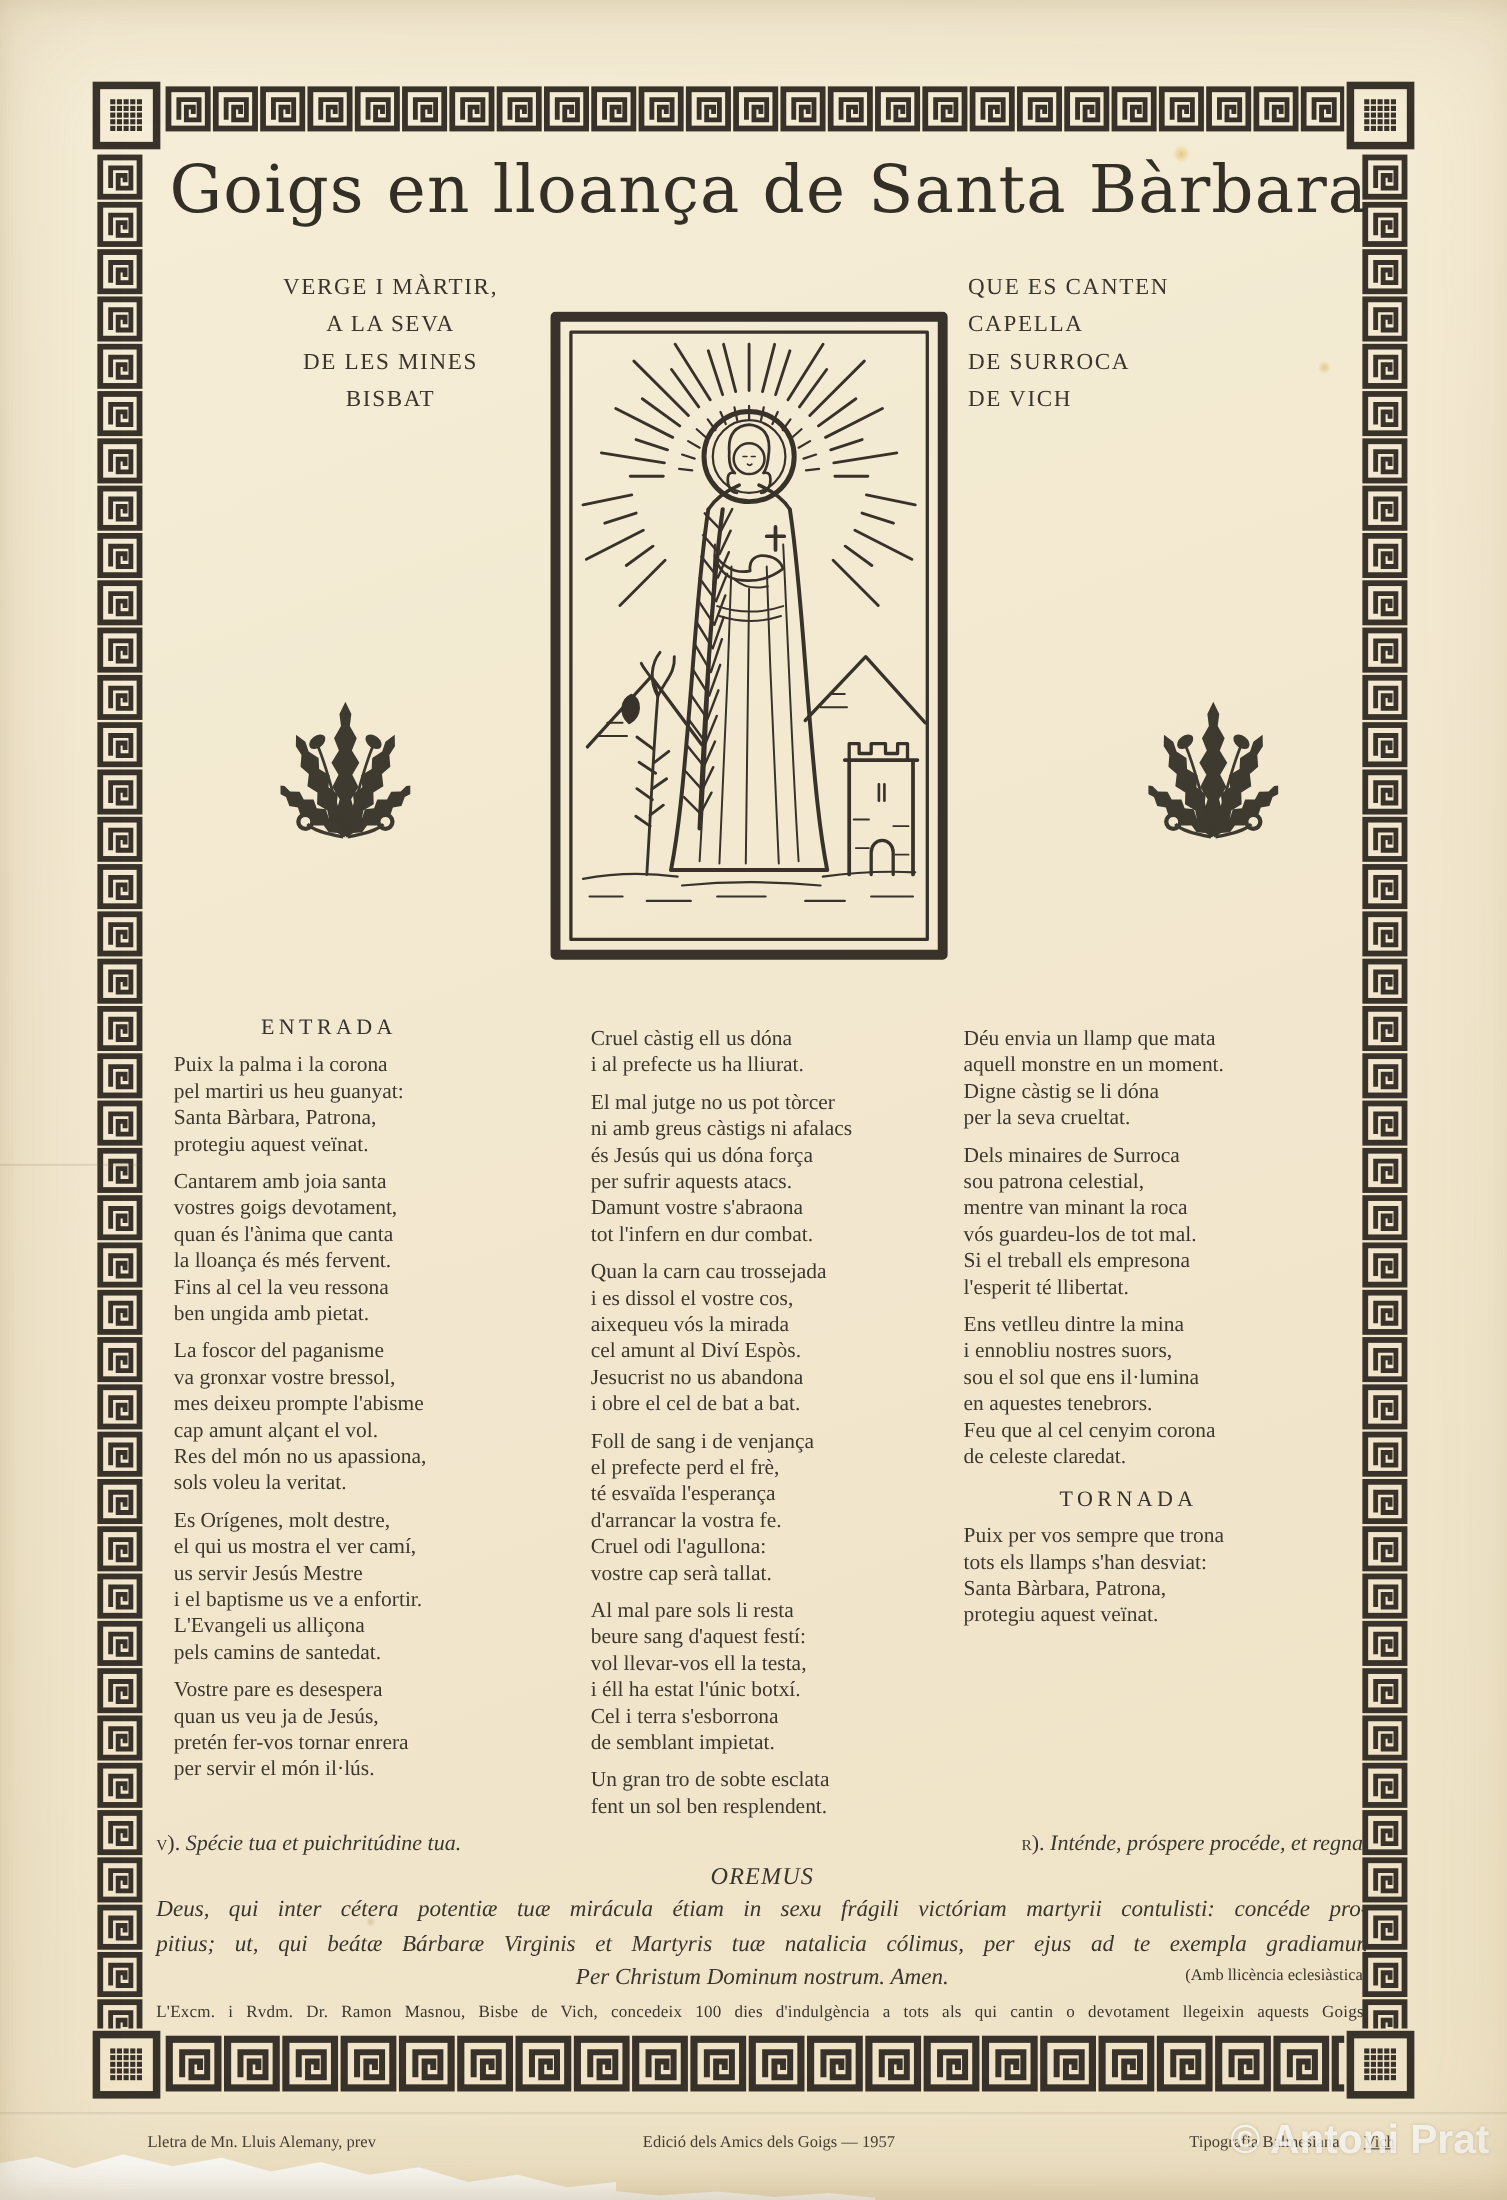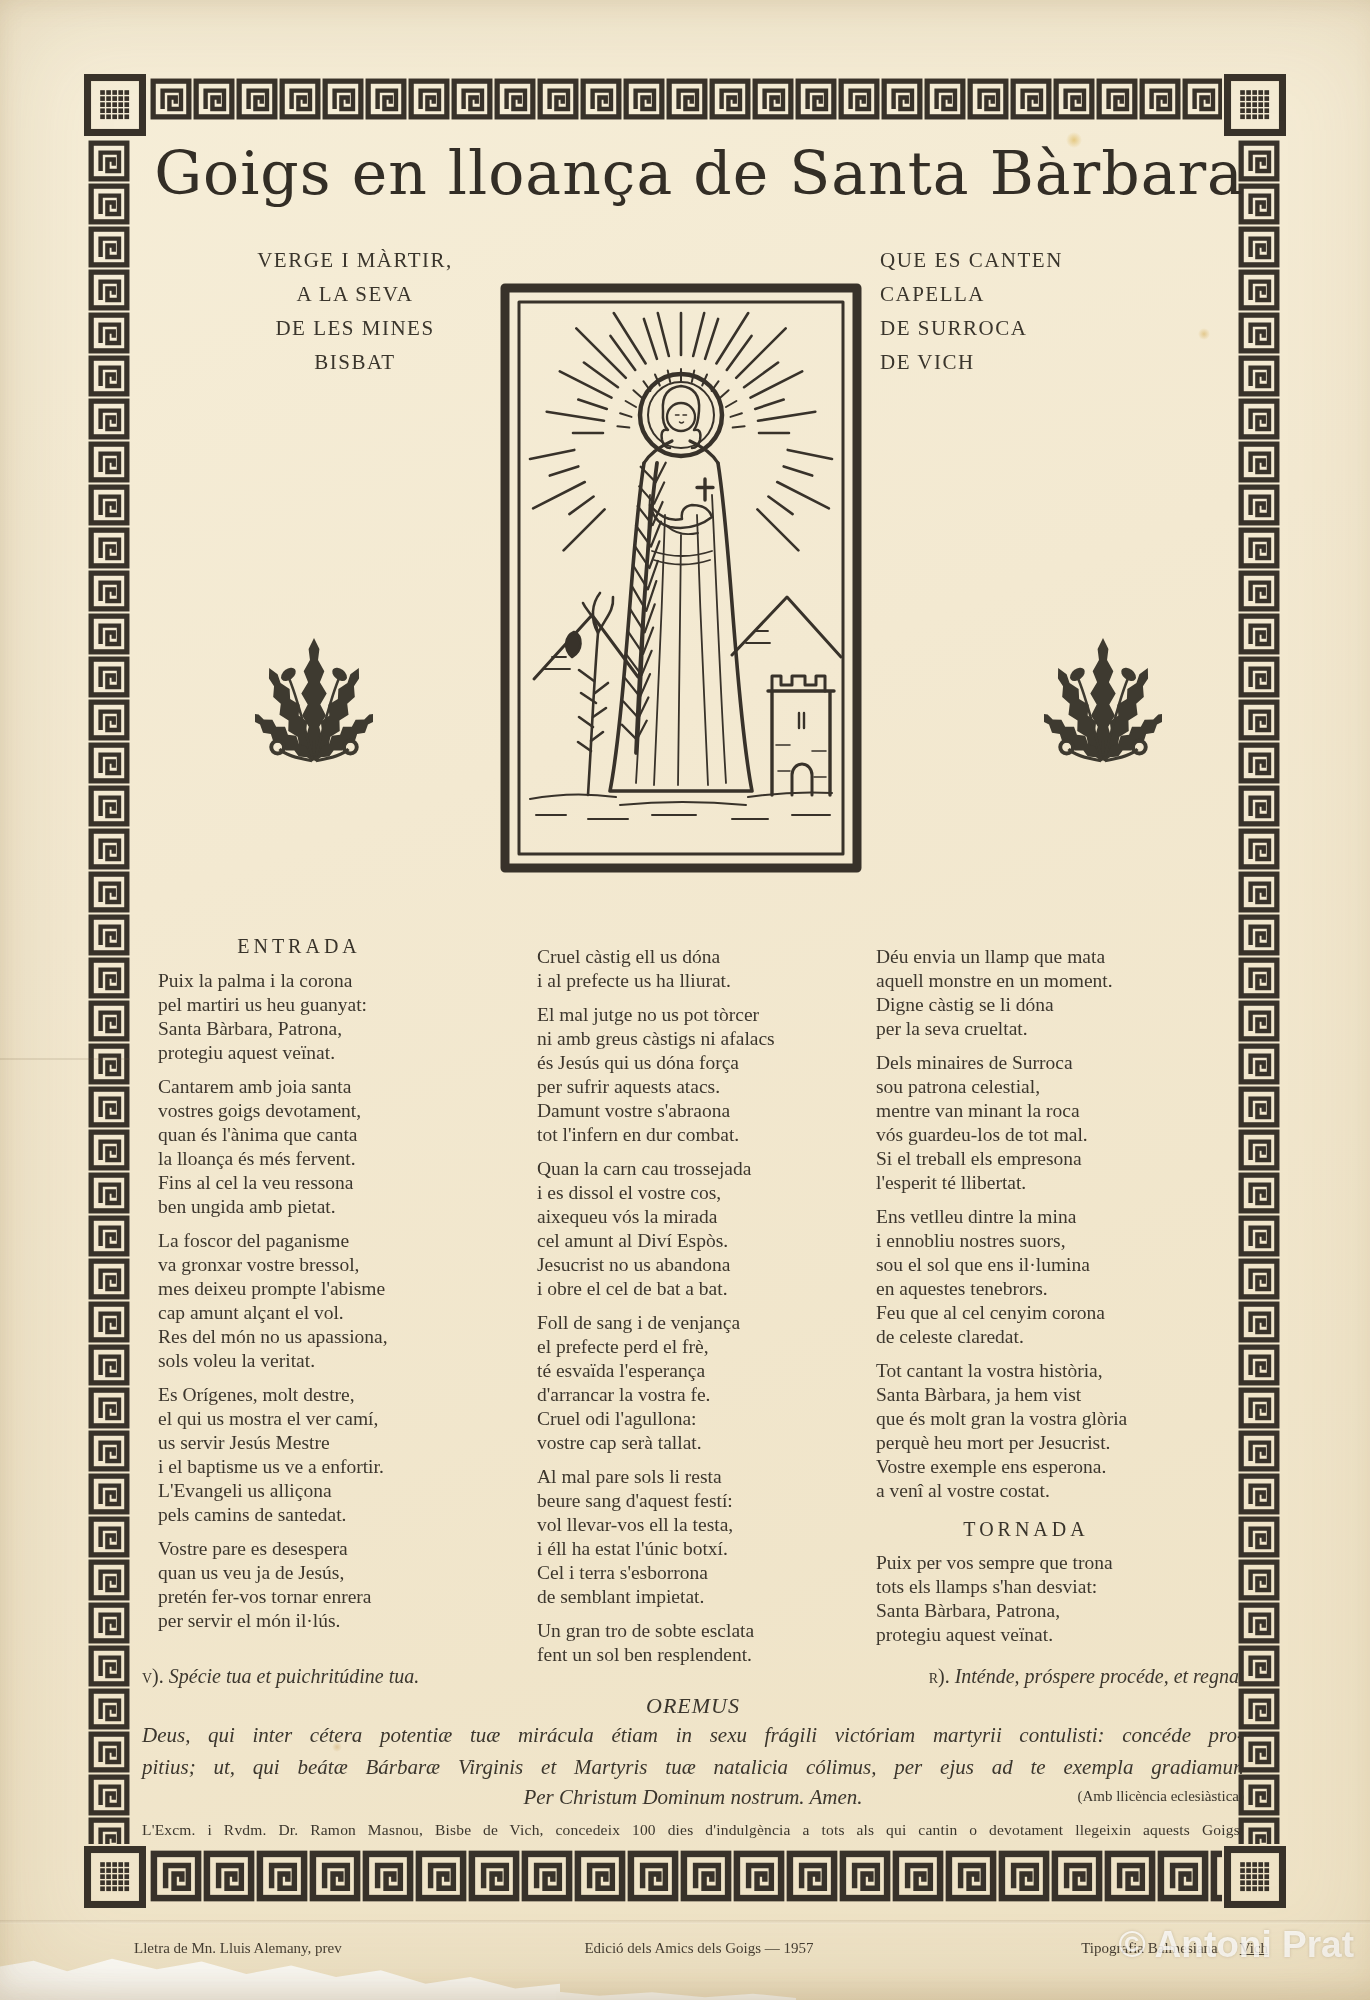--- a/index.html
+++ b/index.html
@@ -26,21 +26,21 @@
     font-size:60px;letter-spacing:1px;color:#332e26;font-family:"DejaVu Serif","Liberation Serif",serif;}
   .subtitle{position:absolute;font-size:21px;letter-spacing:1.5px;line-height:34px;color:#3a352c;}
   .subtitle.left{left:220px;top:243px;width:270px;text-align:center;}
   .subtitle.right{left:880px;top:243px;width:280px;text-align:left;}
   
   .woodcut{position:absolute;left:500px;top:283px;width:362px;height:590px;}
   .ornament{position:absolute;width:118px;height:148px;}
   #ornament-left{left:255px;top:620px;}
   #ornament-right{left:1044px;top:620px;}
   
-  .verse-col{position:absolute;font-size:19.5px;line-height:24px;color:#3d372e;margin-top:12px;}
+  .verse-col{position:absolute;font-size:19.5px;line-height:24px;color:#3d372e;}
   #col-1{left:158px;top:922px;width:282px;}
   #col-2{left:537px;top:933px;width:300px;}
   #col-3{left:876px;top:933px;width:300px;}
   .stanza{margin-bottom:10px;}
   .vline{white-space:nowrap;}
   .vline.it{}
   .stanza-heading{font-size:20px;letter-spacing:4px;text-align:center;margin-bottom:11px;color:#38332a;}
   .tornada-heading{font-size:20px;letter-spacing:4px;text-align:center;margin:14px 0 10px 0;color:#38332a;}
   
   .liturgy{position:absolute;left:142px;top:1664px;width:1102px;color:#3b362d;}
@@ -897,28 +897,20 @@
         <div class="vline">l'esperit té llibertat.</div>
       </div>
       <div class="stanza">
         <div class="vline">Ens vetlleu dintre la mina</div>
         <div class="vline">i ennobliu nostres suors,</div>
         <div class="vline">sou el sol que ens il·lumina</div>
         <div class="vline">en aquestes tenebrors.</div>
         <div class="vline">Feu que al cel cenyim corona</div>
         <div class="vline">de celeste claredat.</div>
       </div>
-      <div class="stanza">
-        <div class="vline">Tot cantant la vostra història,</div>
-        <div class="vline">Santa Bàrbara, ja hem vist</div>
-        <div class="vline">que és molt gran la vostra glòria</div>
-        <div class="vline">perquè heu mort per Jesucrist.</div>
-        <div class="vline">Vostre exemple ens esperona.</div>
-        <div class="vline">a venî al vostre costat.</div>
-      </div>
       <div class="tornada-heading">TORNADA</div>
       <div class="stanza">
         <div class="vline">Puix per vos sempre que trona</div>
         <div class="vline">tots els llamps s'han desviat:</div>
         <div class="vline it">Santa Bàrbara, Patrona,</div>
         <div class="vline it">protegiu aquest veïnat.</div>
       </div>
     </div>
 
   <div class="liturgy">

